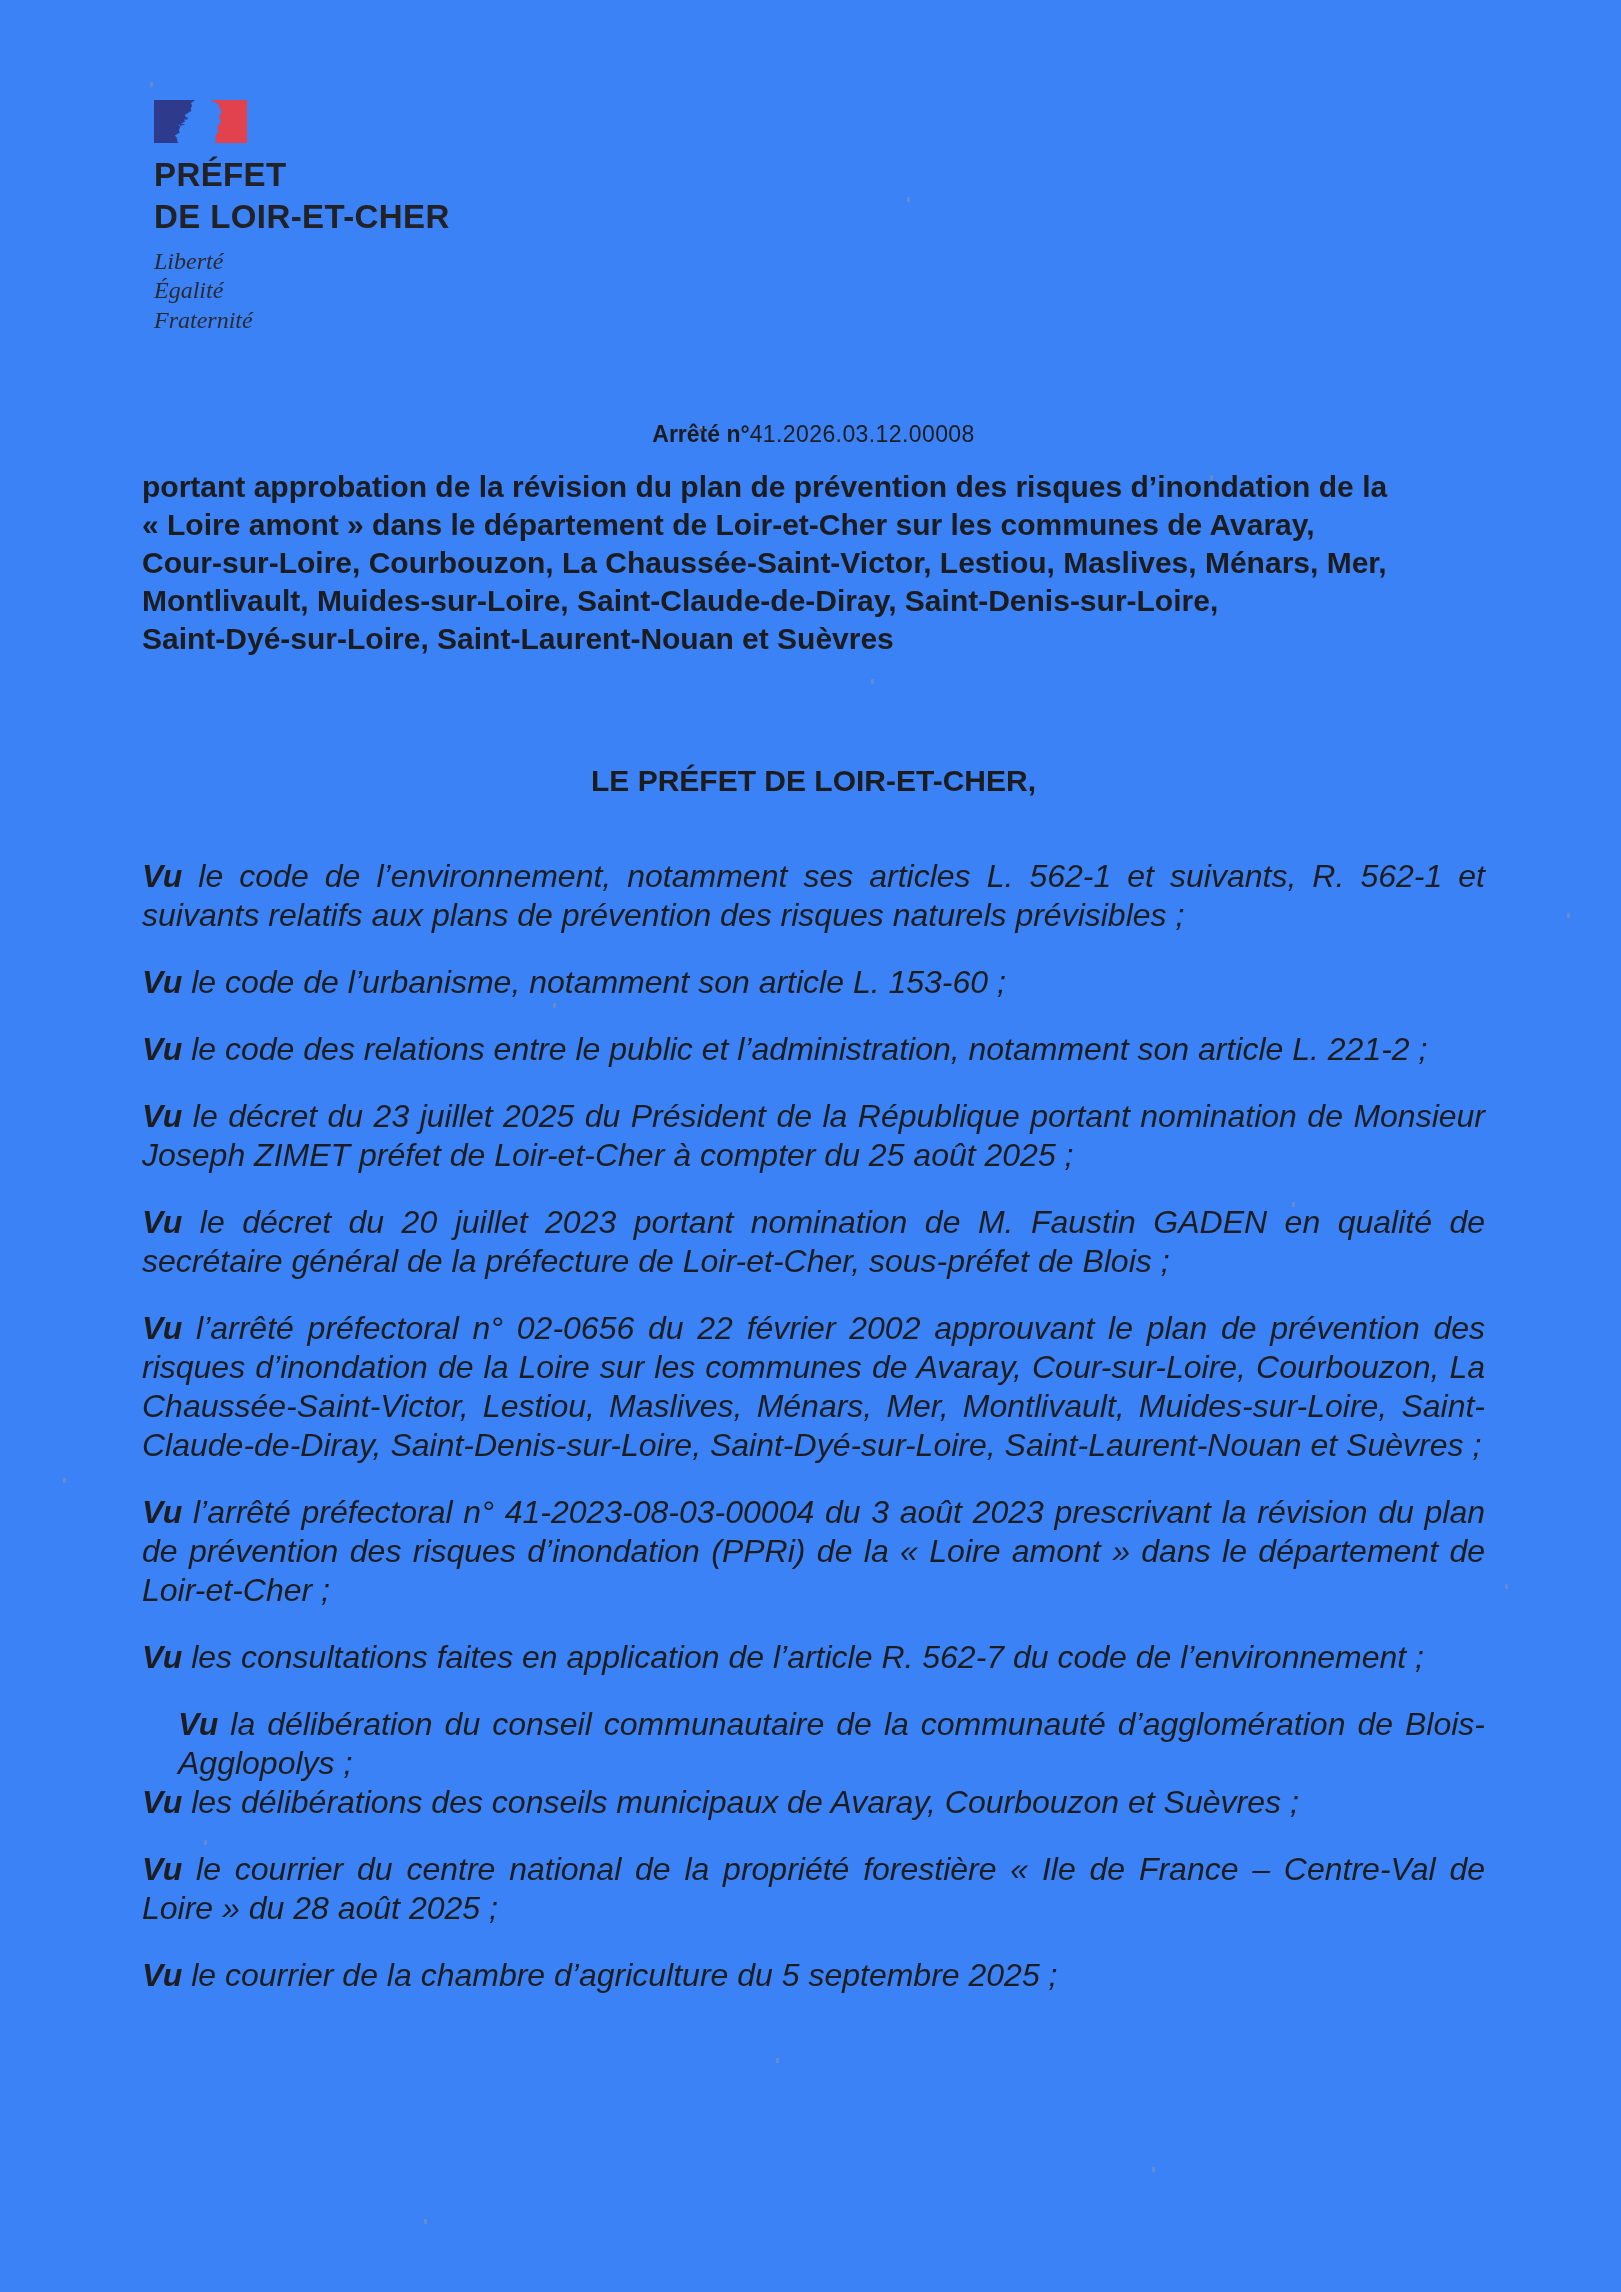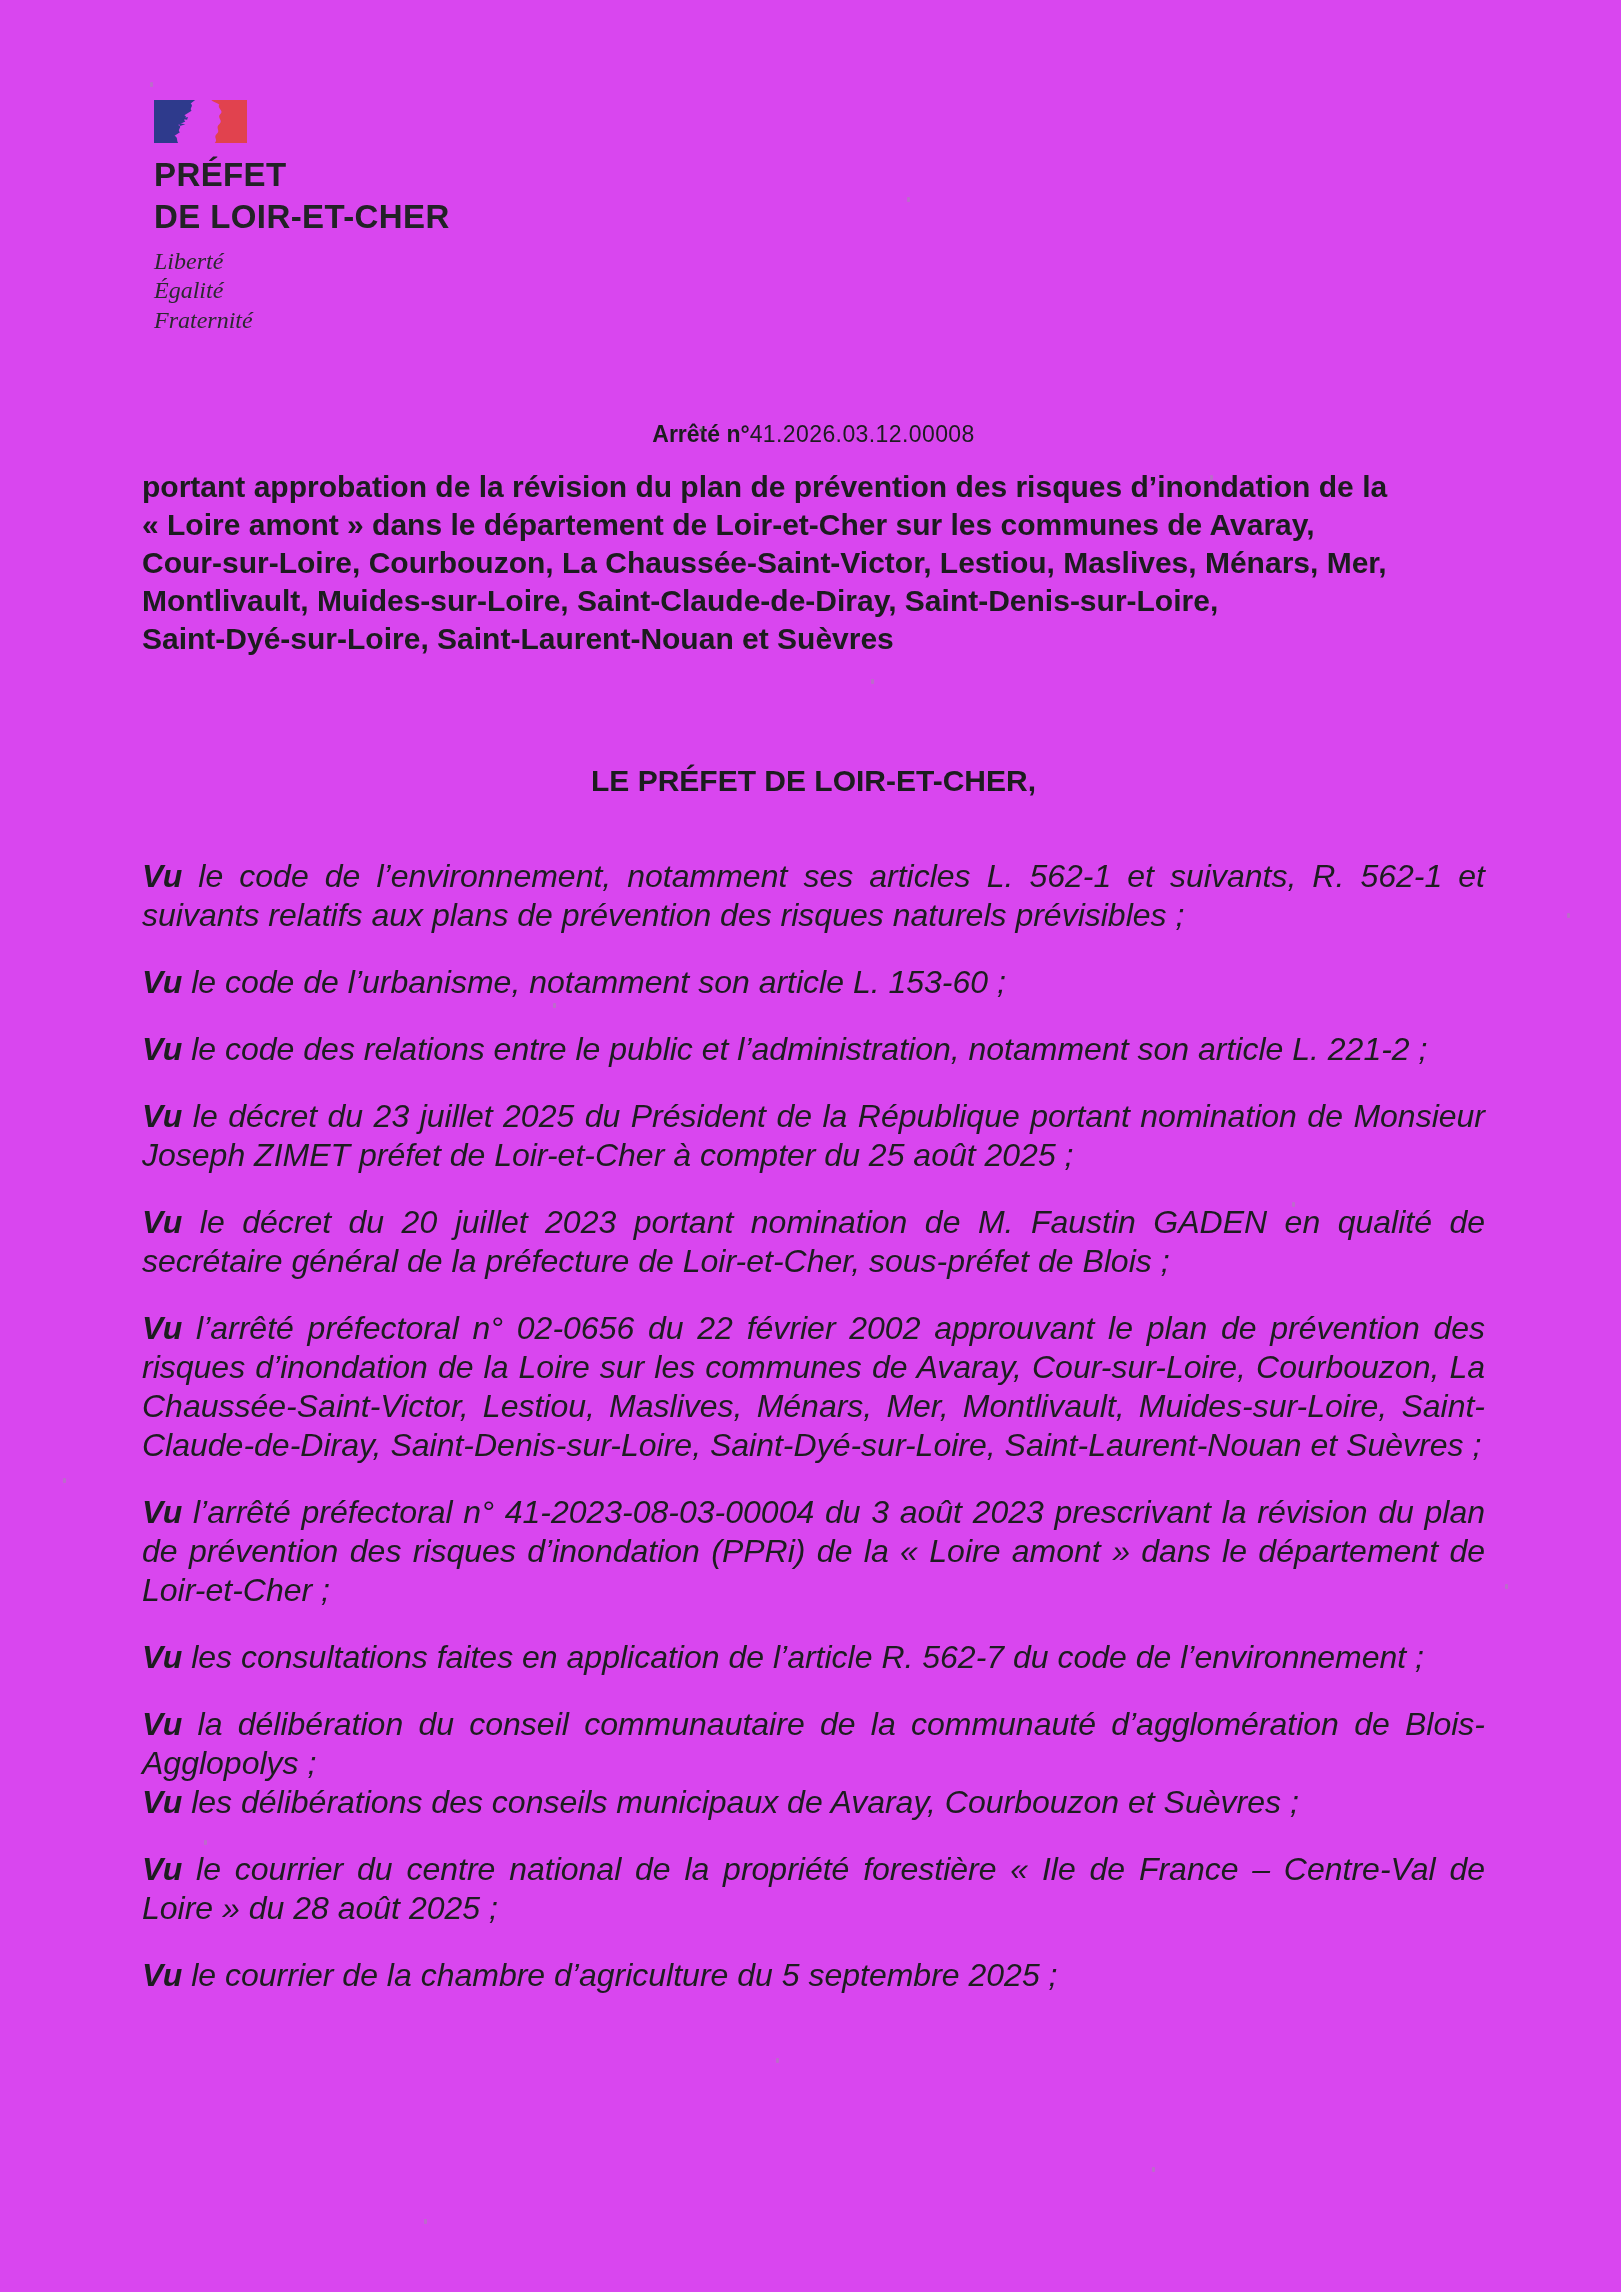--- a/index.html
+++ b/index.html
@@ -6,21 +6,21 @@
   body {
     background:#e8e8e8;
     font-family:"Liberation Sans", sans-serif;
     -webkit-font-smoothing:antialiased;
   }
   .page {
     position:relative;
     width:1621px;
     height:2293px;
     margin:0 auto;
-    background:#d946ef;
+    background:#3b82f6;
     color:#1d1d20;
     overflow:hidden;
   }
 
   
   .logo-block {
     position:absolute;
     left:154px;
     top:100px;
     width:376px;
@@ -86,21 +86,21 @@
     color:#1c1c1f;
   }
   .recitals p {
     margin:0 0 28px 0;
     font-size:32px;
     line-height:39px;
     text-align:justify;
     color:#1d1d20;
     font-style:italic;
   }
-  .recitals p.mb0 { margin-bottom:0; }
+  .recitals p.mb0 { margin-bottom:0;margin-left:36px; }
   .recitals p b { font-weight:700; }
 
   
   .speck {
     position:absolute;
     width:2.7px; height:4.5px;
     background:#9a9aa0;
     opacity:0.45;
     border-radius:0.9px;
   }

